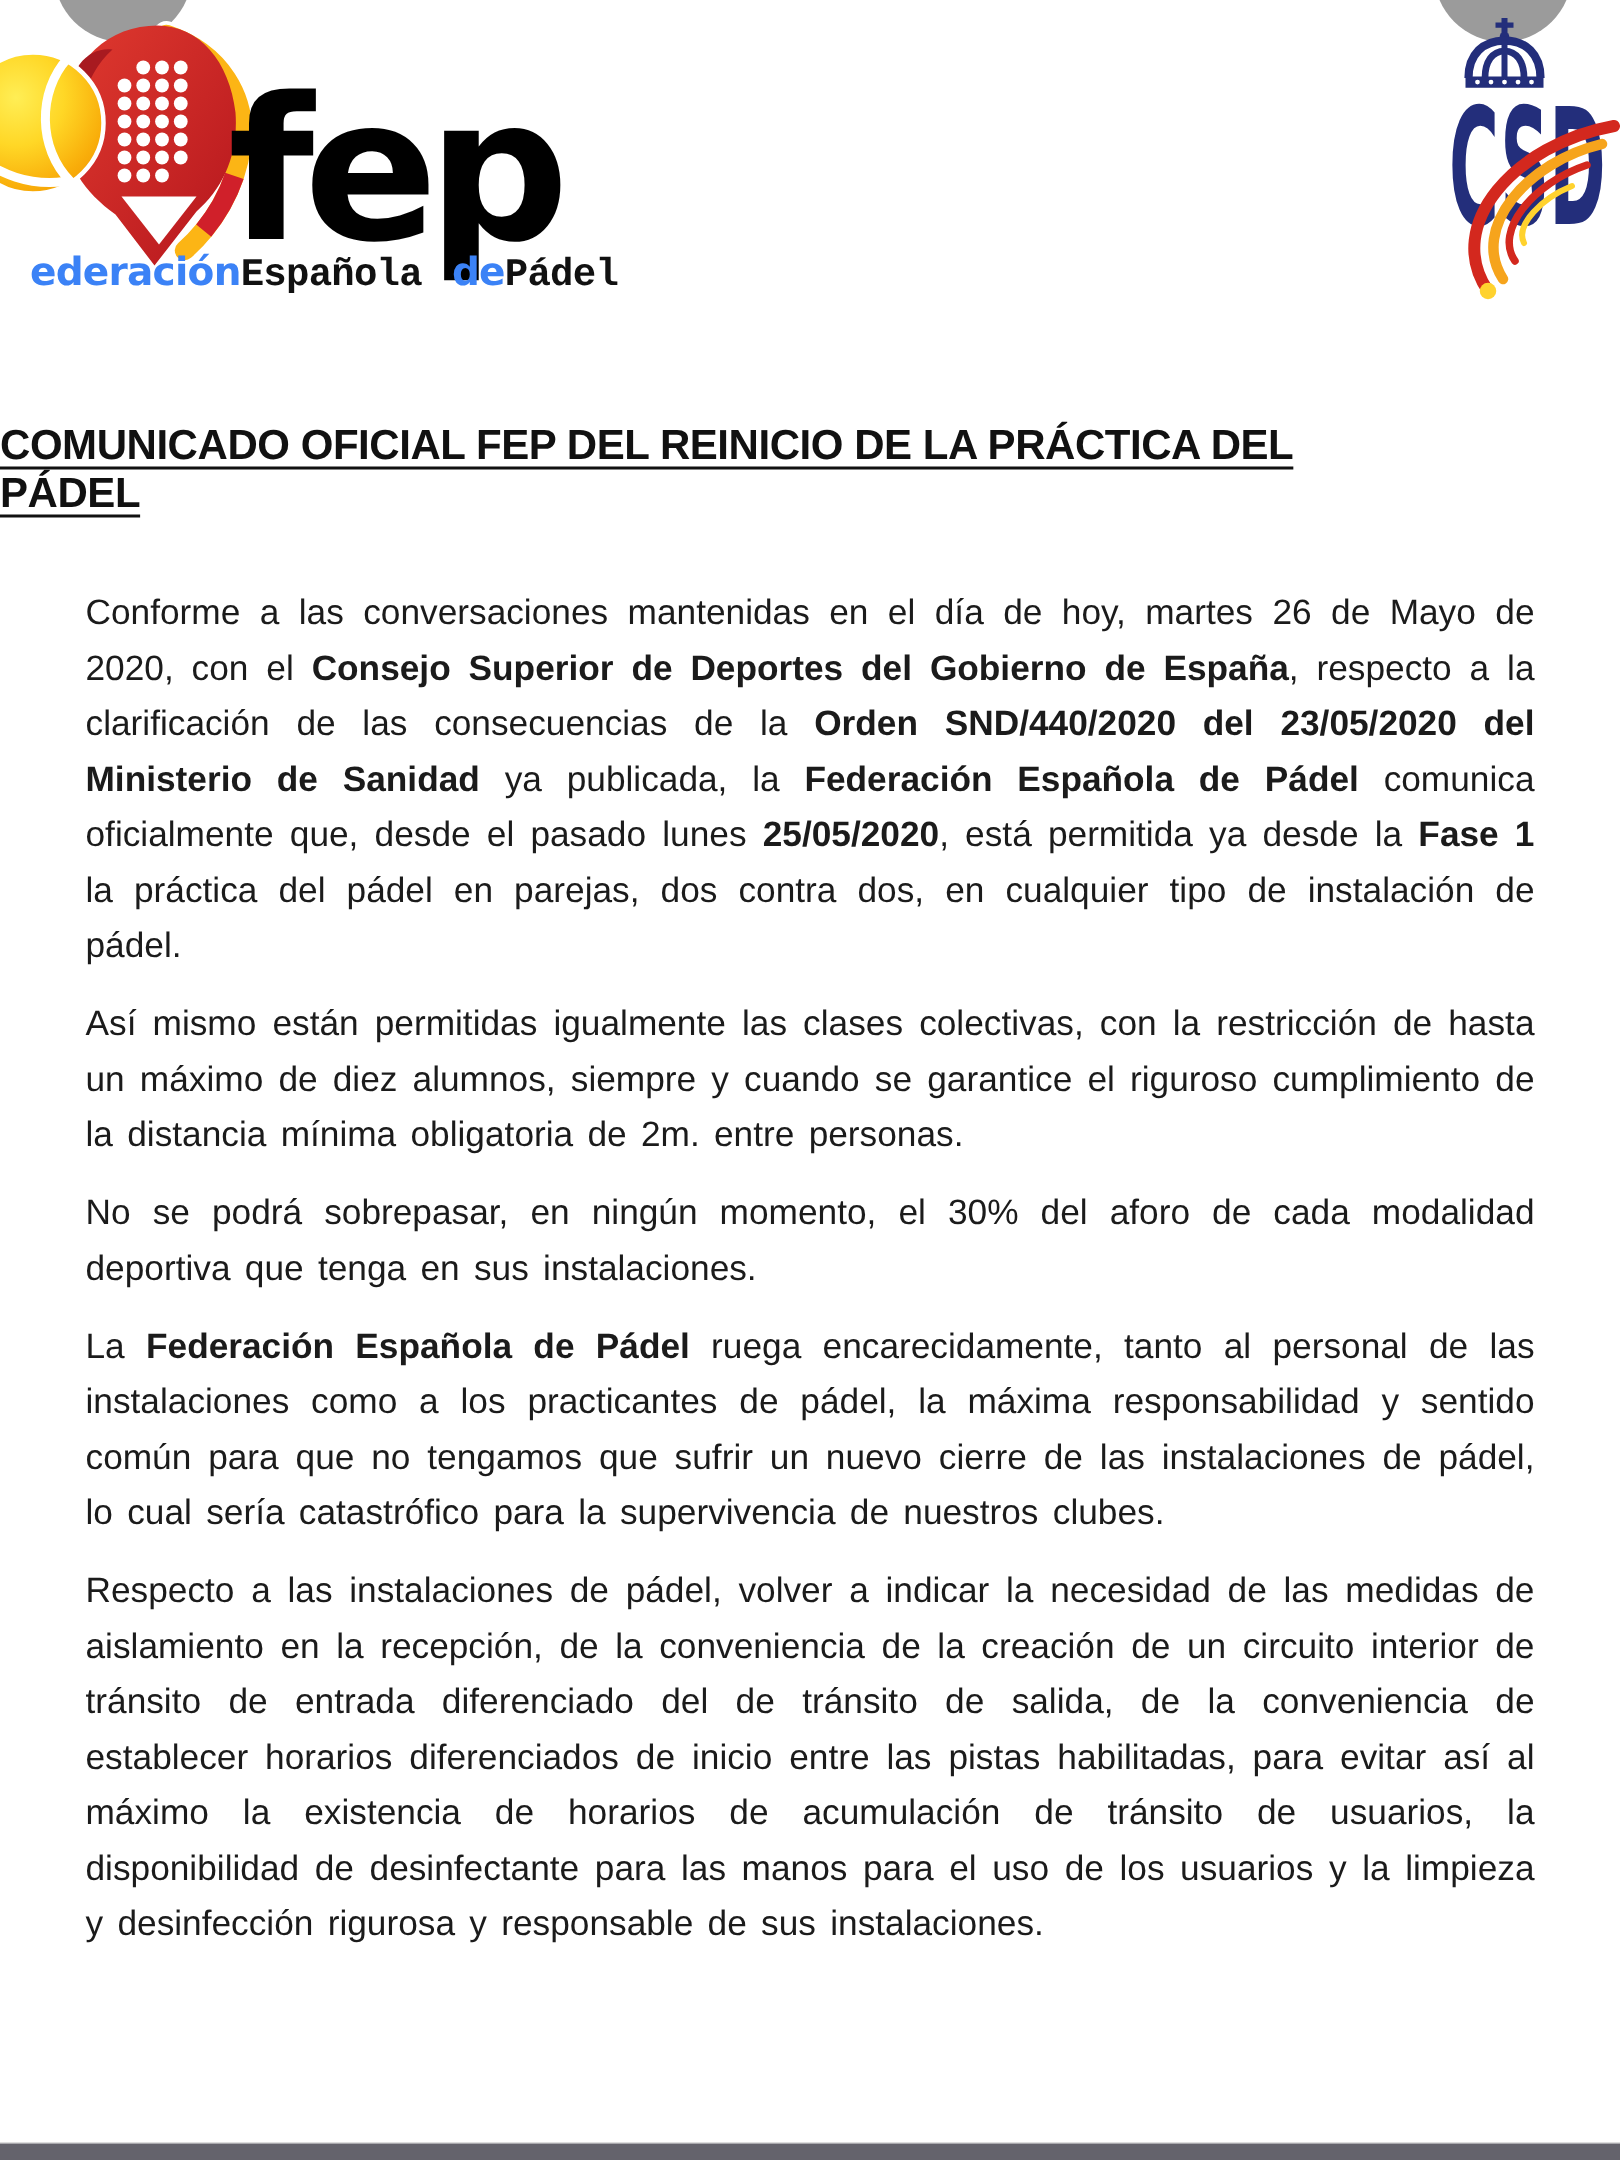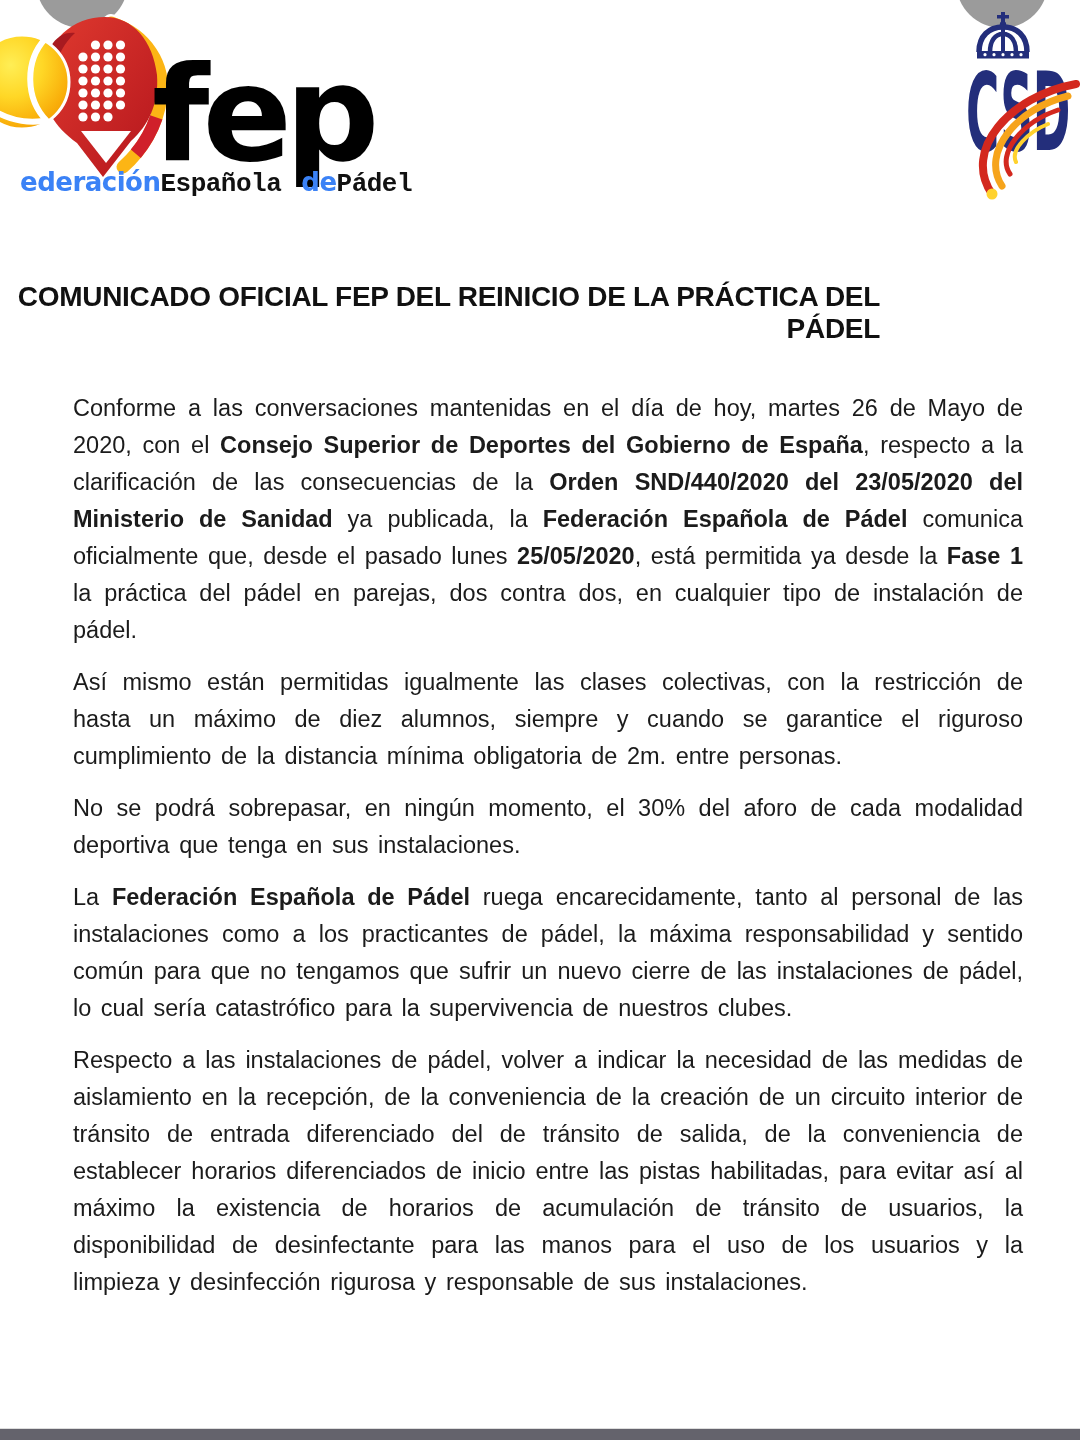--- a/index.html
+++ b/index.html
@@ -22,25 +22,25 @@
   .fep-tagline .seg-black{color:#111111;font-weight:bold;font-family:Liberation Mono, monospace;}
 
   
   .csd-word{position:absolute;left:966px;top:59px;font-family:"DejaVu Sans",sans-serif;
             font-size:108px;line-height:108px;font-weight:bold;color:#232e7b;
             transform:scaleX(0.42);transform-origin:left top;white-space:nowrap;}
   .csd-crown{position:absolute;left:973px;top:12px;}
   .csd-flame{position:absolute;left:955px;top:70px;}
 
   
-  .doc-title{position:absolute;left:0;top:281px;width:880px;margin:0;text-align:right;
+  .doc-title{position:absolute;left:0;top:281px;width:880px;margin:0;text-align:left;
              font-size:28px;font-weight:bold;color:#111111;letter-spacing:-0.3px;
-             text-decoration-thickness:2px;text-underline-offset:5px;}
+             text-decoration:underline;text-decoration-thickness:2px;text-underline-offset:5px;}
   .doc-body{position:absolute;left:57px;top:390px;width:966px;color:#1b1b1b;}
-  .doc-body p{margin:0 0 15px 16px;font-size:23.5px;line-height:37px;text-align:justify;
+  .doc-body p{margin:0 0 15px 0;font-size:23.5px;line-height:37px;text-align:justify;
               word-spacing:3px;}
   .doc-body p b{font-weight:bold;}
 
   
   .bottom-line{position:absolute;left:0;bottom:11px;width:1080px;height:1px;background:#dddddd;}
   .bottom-bar{position:absolute;left:0;bottom:0;width:1080px;height:11px;background:#64636c;}
 </style>
 </head>
 <body>
 

